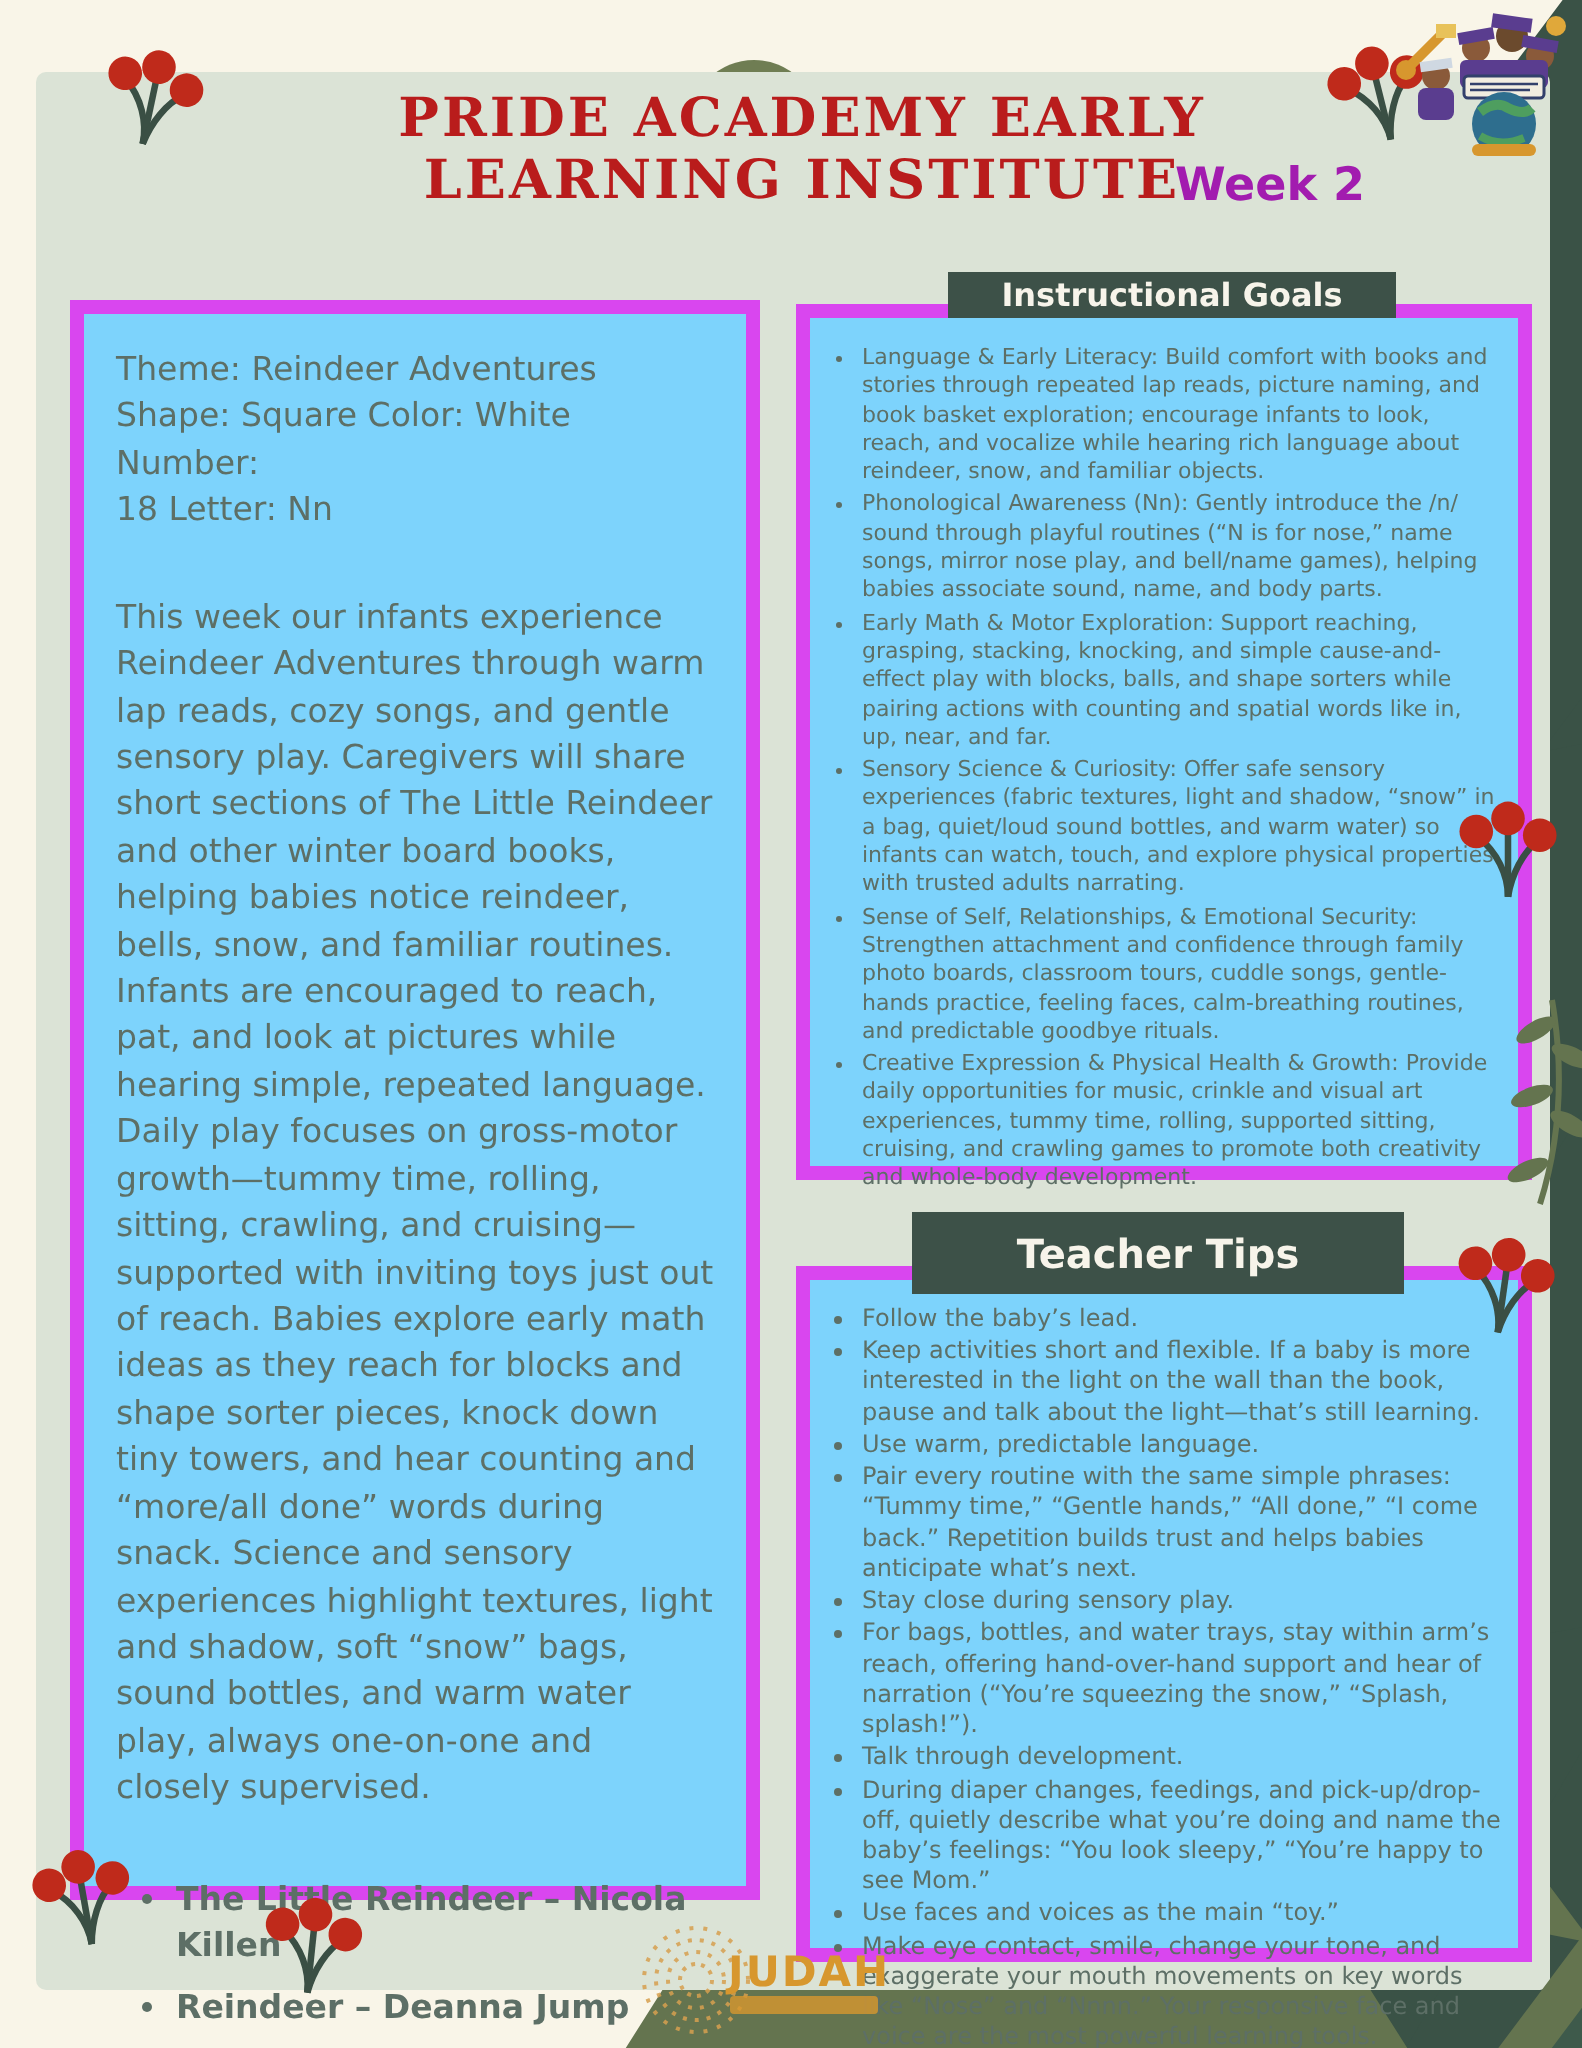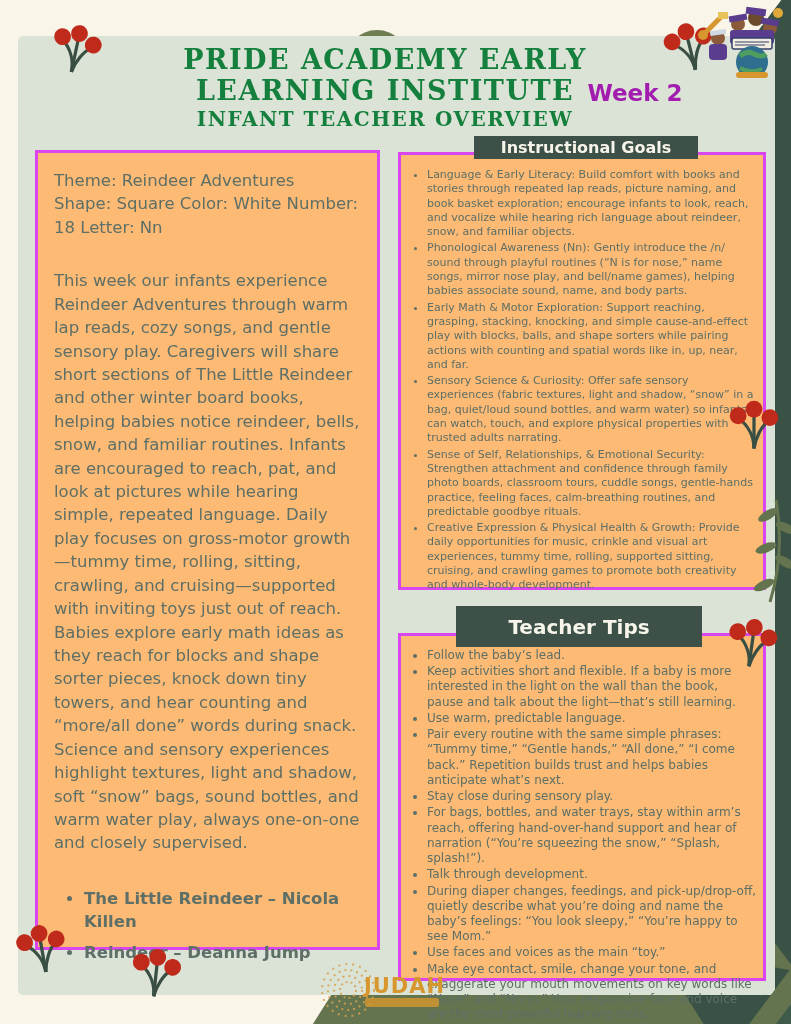--- a/index.html
+++ b/index.html
@@ -7,29 +7,29 @@
   .canvas { position:relative; width:791px; height:1024px; background:#f9f5e8; overflow:hidden; }
 
   svg.decor { position:absolute; inset:0; width:791px; height:1024px; pointer-events:none; }
   .decor-back { z-index:0; }
   .decor-mid  { z-index:2; }
   .decor-front{ z-index:4; }
 
   .frame { position:absolute; left:18px; top:36px; width:757px; height:959px;
            background:#dbe3d6; border-radius:5px; z-index:1; }
 
-  .title-block { position:absolute; left:150px; top:44px; width:470px; text-align:center;
-                 z-index:3; color:#15803d; font-family:"DejaVu Serif","Liberation Serif",serif; }
+  .title-block { position:absolute; left:166px; top:44px; width:470px; text-align:center;
+                 z-index:3; color:#b91c1c; font-family:"DejaVu Serif","Liberation Serif",serif; }
   .title-l1, .title-l2 { font-size:27px; font-weight:bold; letter-spacing:1.5px; line-height:31px; }
   .title-l3 { font-size:20px; font-weight:bold; letter-spacing:1.5px; line-height:26px; }
 
   .week-label { position:absolute; left:575px; top:80px; width:120px; text-align:center; z-index:3;
                 font-size:23px; font-weight:bold; color:#a21caf; }
 
-  .box { position:absolute; background:#fdba74; border:3px solid #d946ef; z-index:3; box-sizing:border-box; }
+  .box { position:absolute; background:#7dd3fc; border:7px solid #d946ef; z-index:3; box-sizing:border-box; }
   .box-glance { left:35px;  top:150px; width:345px; height:800px; }
   .box-goals  { left:398px; top:152px; width:368px; height:438px; }
   .box-tips   { left:398px; top:633px; width:368px; height:348px; }
 
   .tab { position:absolute; background:#3d5148; color:#f7f4ea; z-index:3;
          display:flex; align-items:center; justify-content:center;
          font-weight:bold; }
   .tab-glance { left:57px;  top:136px; width:258px; height:37px; font-size:19px; }
   .tab-goals  { left:450px; top:136px; width:224px; height:23px; font-size:16px;margin-left:24px; }
   .tab-tips   { left:456px; top:606px; width:246px; height:41px; font-size:20px; }
@@ -74,21 +74,20 @@
 
   <svg class="decor decor-mid">
     <use href="#fir" fill="#64744f" transform="translate(-100,855) scale(2.3)"></use>
     <use href="#fir" fill="#3e5a4b" transform="translate(185,935) scale(1.55)"></use>
     <use href="#fir" fill="#2f4a42" transform="translate(470,868) scale(2.75)"></use>
   </svg>
 
   <div class="title-block">
     <div class="title-l1">PRIDE ACADEMY EARLY</div>
     <div class="title-l2">LEARNING INSTITUTE</div>
-    <div class="title-l3">INFANT TEACHER OVERVIEW</div>
   </div>
   <div class="week-label">Week 2</div>
 
   <div class="school-logo">
     <svg width="94" height="80" viewBox="0 0 94 80">
       <circle cx="84" cy="13" r="5" fill="#e0a83a"></circle>
       <path d="M10 34 L28 16" stroke="#d7972e" stroke-width="5" fill="none"></path>
       <circle cx="9" cy="35" r="5" fill="#d7972e"></circle>
       <rect x="24" y="12" width="10" height="7" fill="#e8c25a"></rect>
       <circle cx="24" cy="38" r="7" fill="#8a5a3a"></circle>

